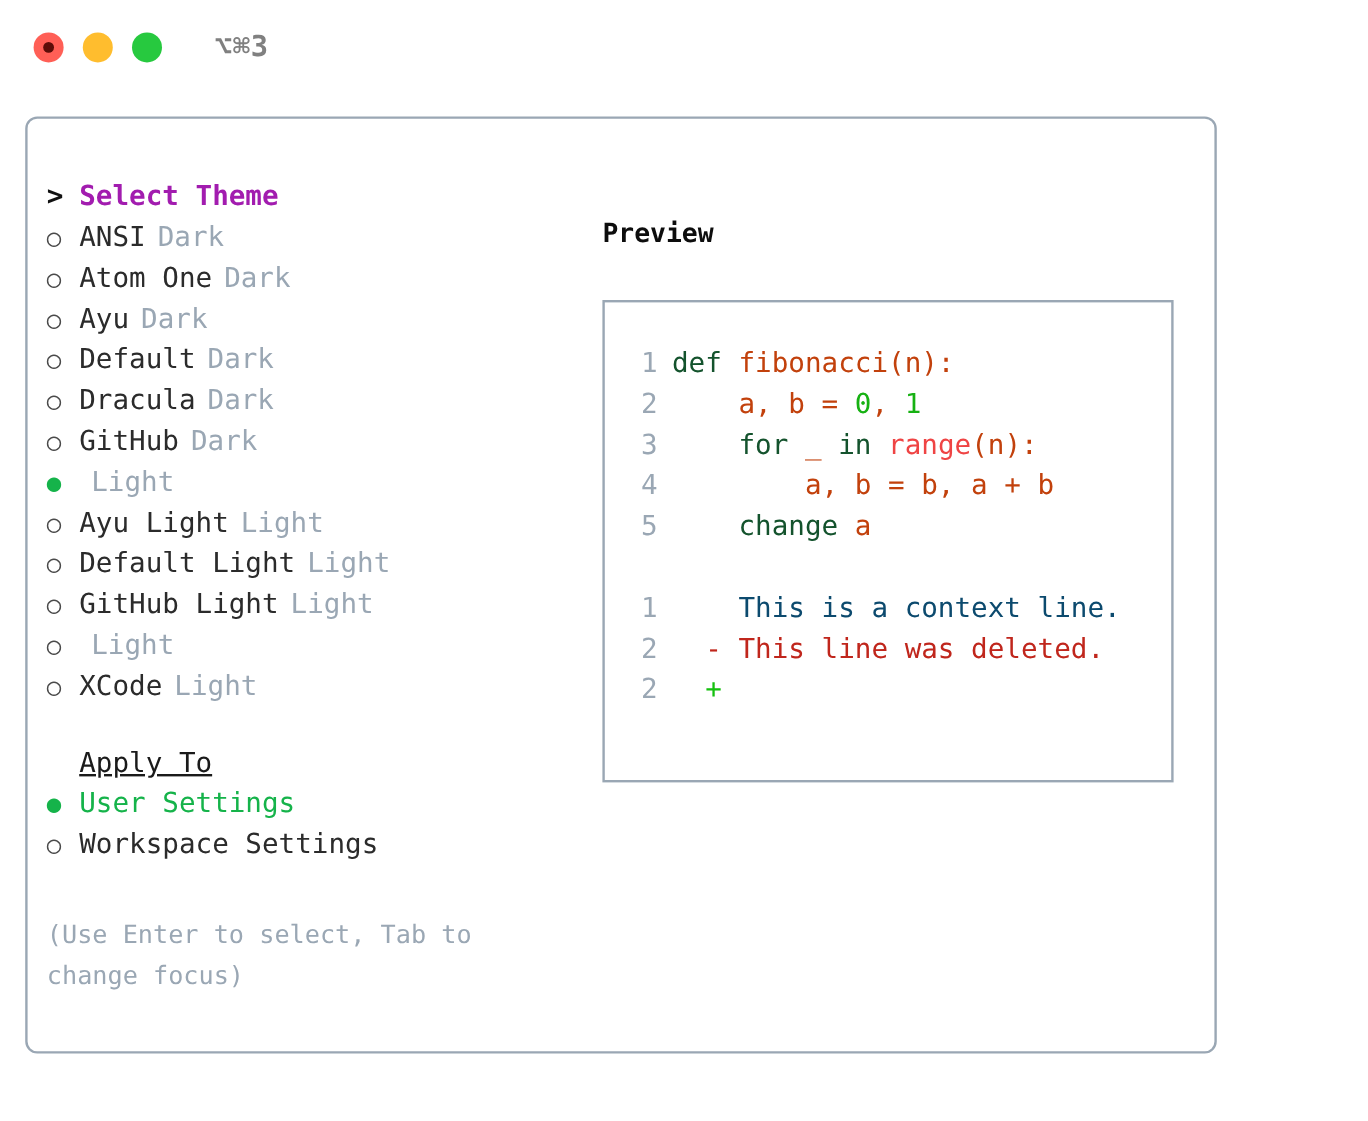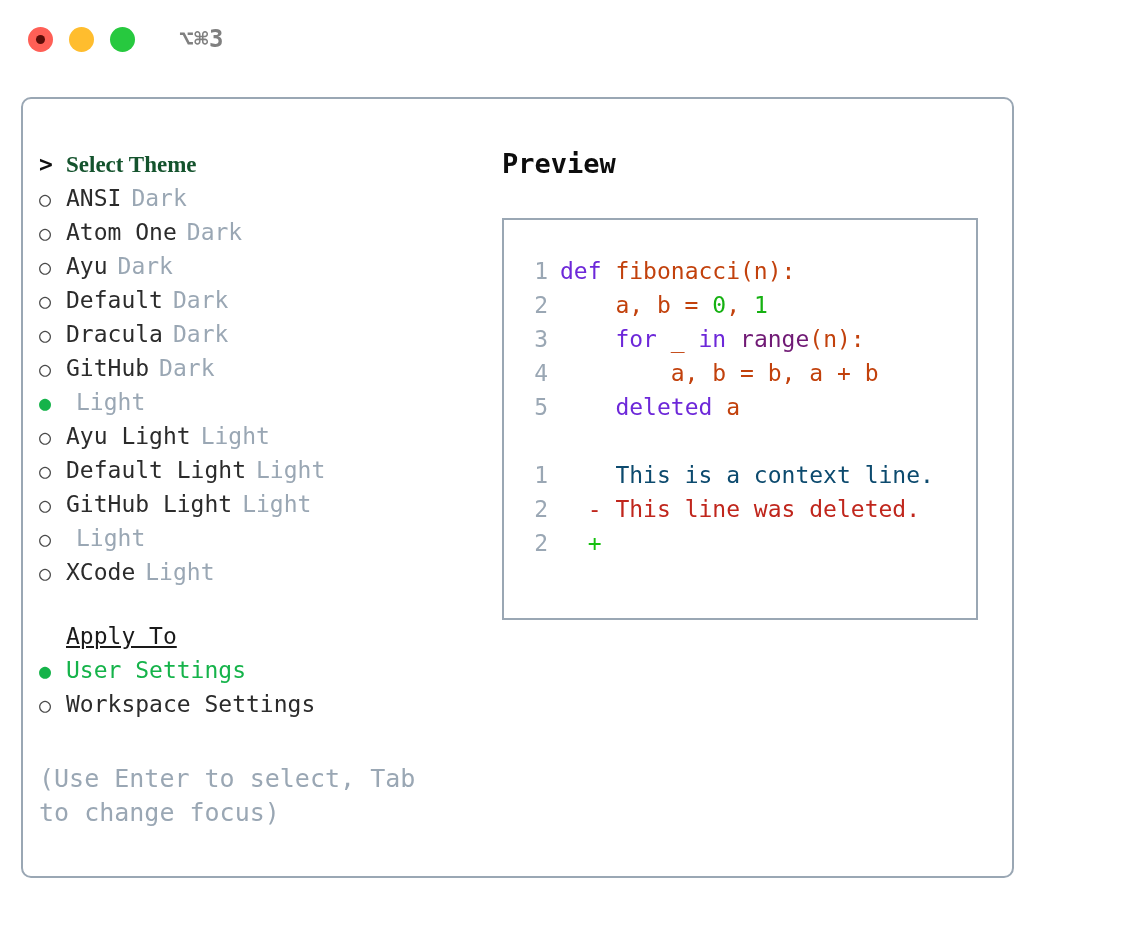--- a/index.html
+++ b/index.html
@@ -117,62 +117,62 @@
     color: #111111;
     font-weight: 700;
     font-size: 23px;
   }
   .marker.on { color: #15b34a; }
 
   .row-title {
     color: #2b2b2b;
   }
   .list-row.header .row-title {
-    color: #14532d;
-    font-weight: 700;
-    font-family: Liberation Serif, serif;
+    color: #a21caf;
+    font-weight: 700;
   }
   .list-row.selected .row-title { color: #15b34a; }
 
   .row-tag {
     color: #9aa7b4;
     margin-left: 10px;
   }
 
   .section-gap { height: 30px; }
 
   .apply-heading {
     color: #1a1a1a;
     text-decoration: underline;
   }
 
   .hint {
     position: absolute;
     left: 16px;
     top: 663px;
     width: 420px;
-    font-size: 25px;
+    font-size: 21px;
     line-height: 34px;
     color: #9aa7b4;
     white-space: pre-wrap;
   }
 
   
   .right-col {
     position: absolute;
     left: 479px;
     top: 48px;
     width: 490px;
   }
   .preview-title {
-    font-size: 27px;
+    font-size: 22px;
     font-weight: 700;
     color: #0d0d0d;
     line-height: 34px;
     white-space: pre;
+    margin-top: 32px;
   }
   .preview-panel {
     margin-top: 37px;
     width: 476px;
     height: 402px;
     box-sizing: border-box;
     border: 2px solid #9aa7b4;
     background: #ffffff;
     padding: 34px 0 0 14px;
   }
@@ -187,22 +187,22 @@
   .lineno {
     display: inline-block;
     width: 30px;
     flex: 0 0 30px;
     text-align: right;
     color: #9aa7b4;
     margin-right: 12px;
   }
   .code-text { color: #1a1a1a; }
 
-  .tok-kw   { color: #6d28d9; }
-  .tok-fn   { color: #701a75; }
+  .tok-kw   { color: #14532d; }
+  .tok-fn   { color: #ef4444; }
   .tok-num  { color: #16b112; }
   .tok-plain{ color: #c2410c; }
 
   .blank-line { height: 34px; }
 
   .diff-ctx { color: #0c4a6e; }
   .diff-del { color: #c0261c; }
   .diff-add { color: #15c00f; }
 </style>
 </head>
@@ -261,21 +261,21 @@
       <div class="hint">(Use Enter to select, Tab to change focus)</div>
 
       <div class="right-col">
         <div class="preview-title">Preview</div>
         <div class="preview-panel">
           <div id="code-block">
               <div class="code-line"><span class="lineno">1</span><span class="code-text"><span class="tok-kw">def </span><span class="tok-plain">fibonacci(n):</span></span></div>
               <div class="code-line"><span class="lineno">2</span><span class="code-text"><span class="tok-plain">    a, b = </span><span class="tok-num">0</span><span class="tok-plain">, </span><span class="tok-num">1</span></span></div>
               <div class="code-line"><span class="lineno">3</span><span class="code-text"><span class="tok-plain">    </span><span class="tok-kw">for</span><span class="tok-plain"> _ </span><span class="tok-kw">in</span><span class="tok-plain"> </span><span class="tok-fn">range</span><span class="tok-plain">(n):</span></span></div>
               <div class="code-line"><span class="lineno">4</span><span class="code-text"><span class="tok-plain">        a, b = b, a + b</span></span></div>
-              <div class="code-line"><span class="lineno">5</span><span class="code-text"><span class="tok-plain">    </span><span class="tok-kw">deleted</span><span class="tok-plain"> a</span></span></div>
+              <div class="code-line"><span class="lineno">5</span><span class="code-text"><span class="tok-plain">    </span><span class="tok-kw">change</span><span class="tok-plain"> a</span></span></div>
             </div>
           <div class="blank-line"></div>
           <div id="diff-block">
               <div class="code-line"><span class="lineno">1</span><span class="diff-ctx" style="white-space: pre;">    </span><span class="diff-ctx">This is a context line.</span></div>
               <div class="code-line"><span class="lineno">2</span><span class="diff-del" style="white-space: pre;">  - </span><span class="diff-del">This line was deleted.</span></div>
               <div class="code-line"><span class="lineno">2</span><span class="diff-add" style="white-space: pre;">  + </span></div>
             </div>
         </div>
       </div>
 

